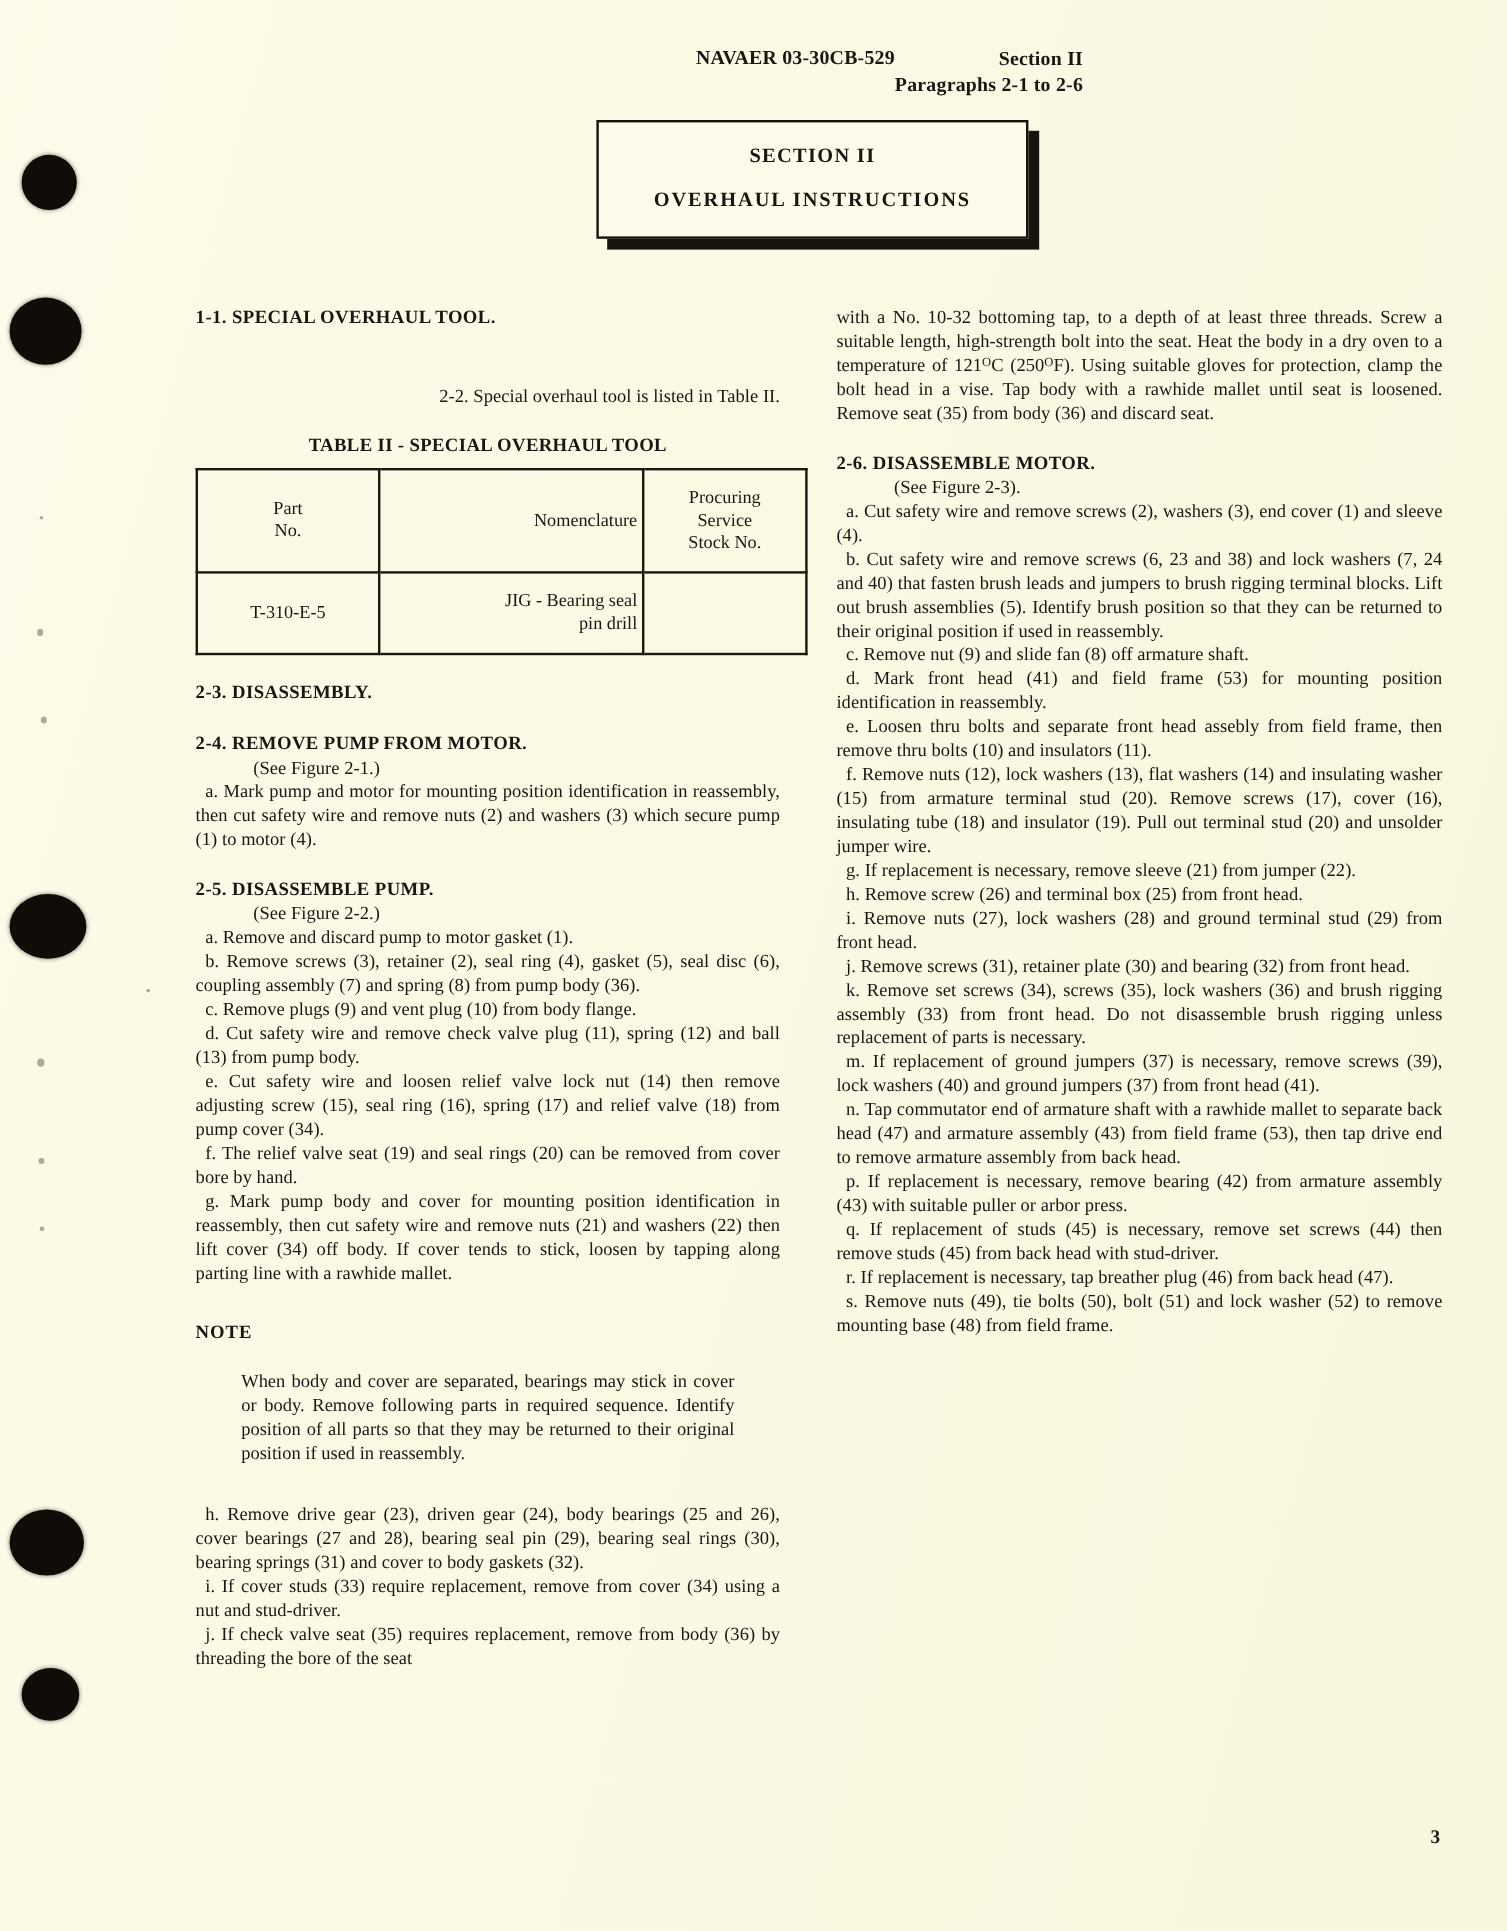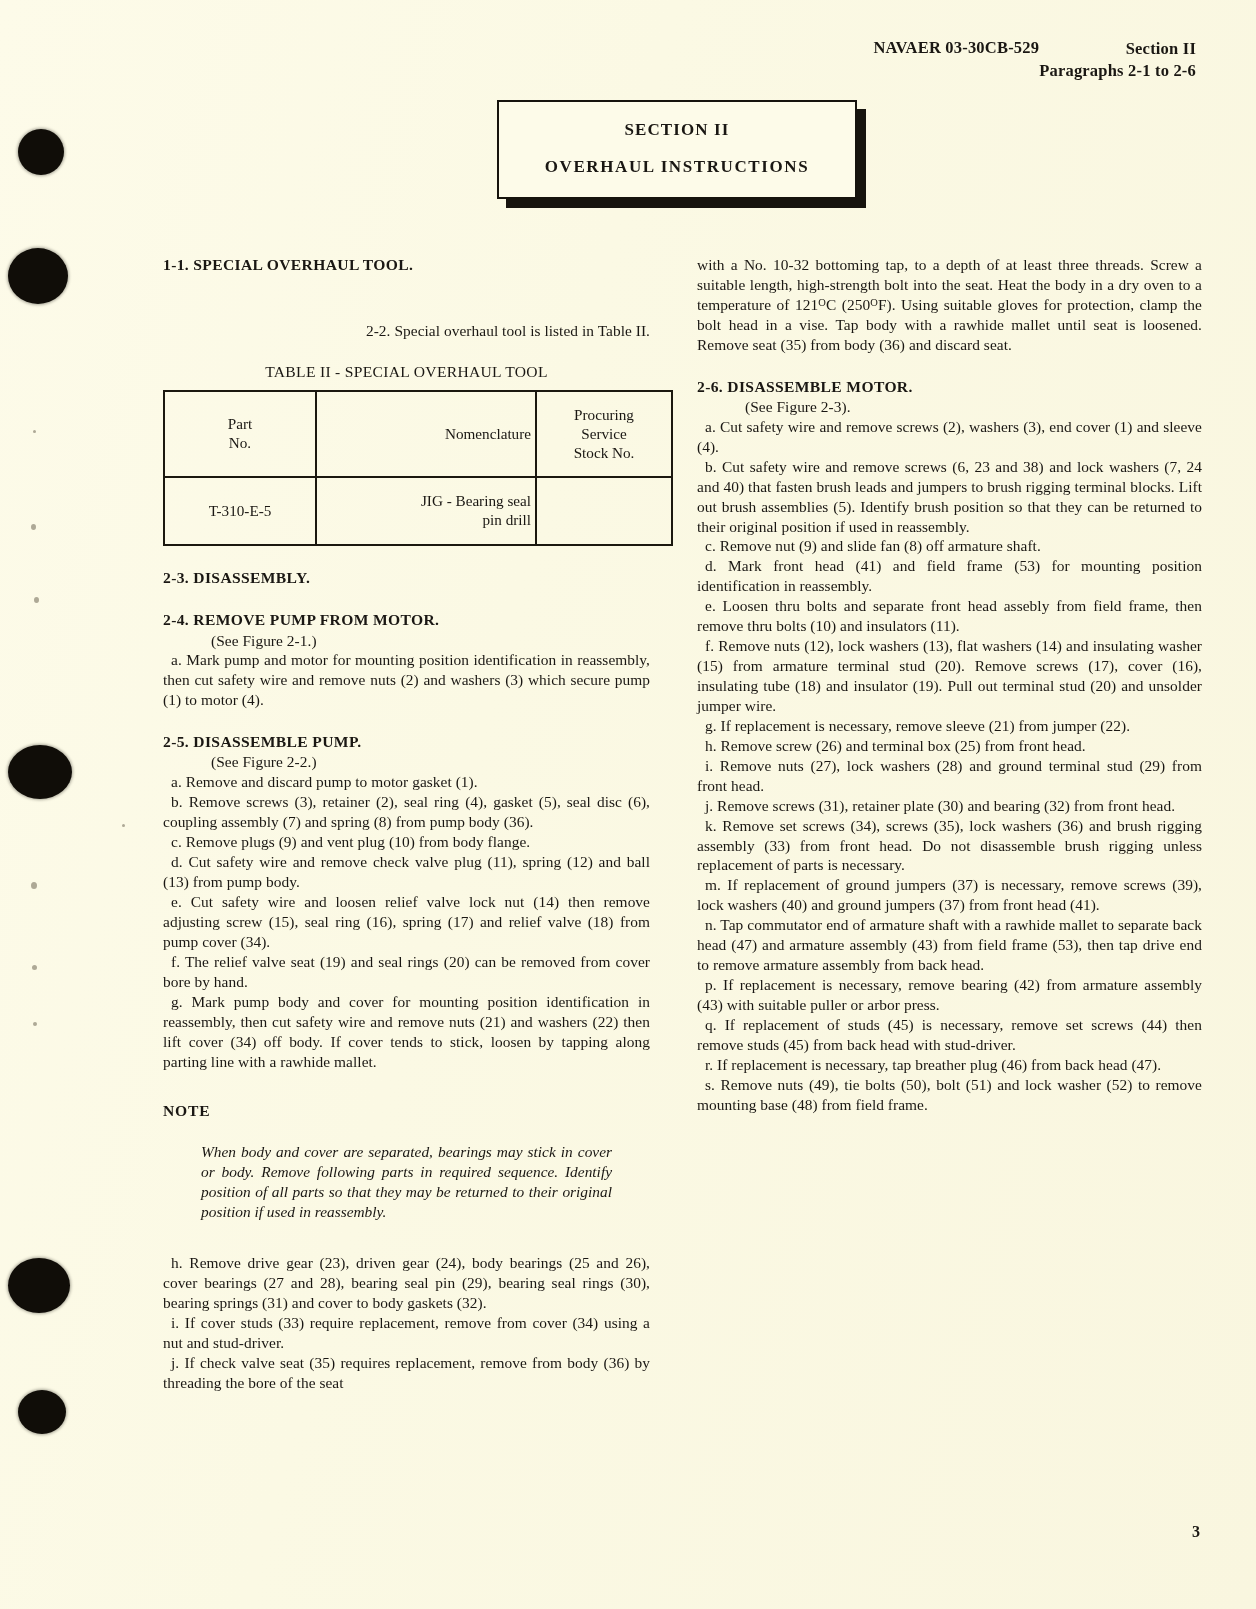--- a/index.html
+++ b/index.html
@@ -30,21 +30,21 @@
     box-shadow: 0 0 3px 1px rgba(16,13,8,0.35);
   }
 
   
   .runhead {
     position: absolute;
     top: 38px;
     left: 160px;
     right: 60px;
     display: flex;
-    justify-content: flex-end;
+    justify-content: flex-start;
     align-items: flex-start;
     font-size: 16.5px;
     font-weight: bold;
     letter-spacing: 0.2px;
   }
   .runhead-left { white-space: nowrap; padding-left: 420px; }
   .runhead-right { text-align: right; line-height: 1.35; }
 
   
   .titlebox-wrap {
@@ -112,21 +112,21 @@
     letter-spacing: 0.35px;
   }
   .subhead {
     font-size: 15.4px;
     padding-left: 48px;
   }
   .item { text-indent: 8px; }
 
   .tbl-caption {
     font-size: 15.6px;
-    font-weight: normal;
+    font-weight: bold;
     text-align: center;
     letter-spacing: 0.3px;
   }
 
   
   table.tool {
     border-collapse: collapse;
     width: 478px;
     margin-top: 9px;
     table-layout: fixed;
@@ -149,21 +149,20 @@
   .note-title {
     font-size: 15.6px;
     font-weight: bold;
     letter-spacing: 0.8px;
   }
   .note-body {
     font-size: 15.4px;
     line-height: 1.295;
     text-align: justify;
     margin: 0 38px 0 38px;
-    font-style: italic;
   }
 
   sup.deg {
     font-size: 0.68em;
     vertical-align: 0.42em;
     line-height: 0;
   }
 
   
   .folio {

